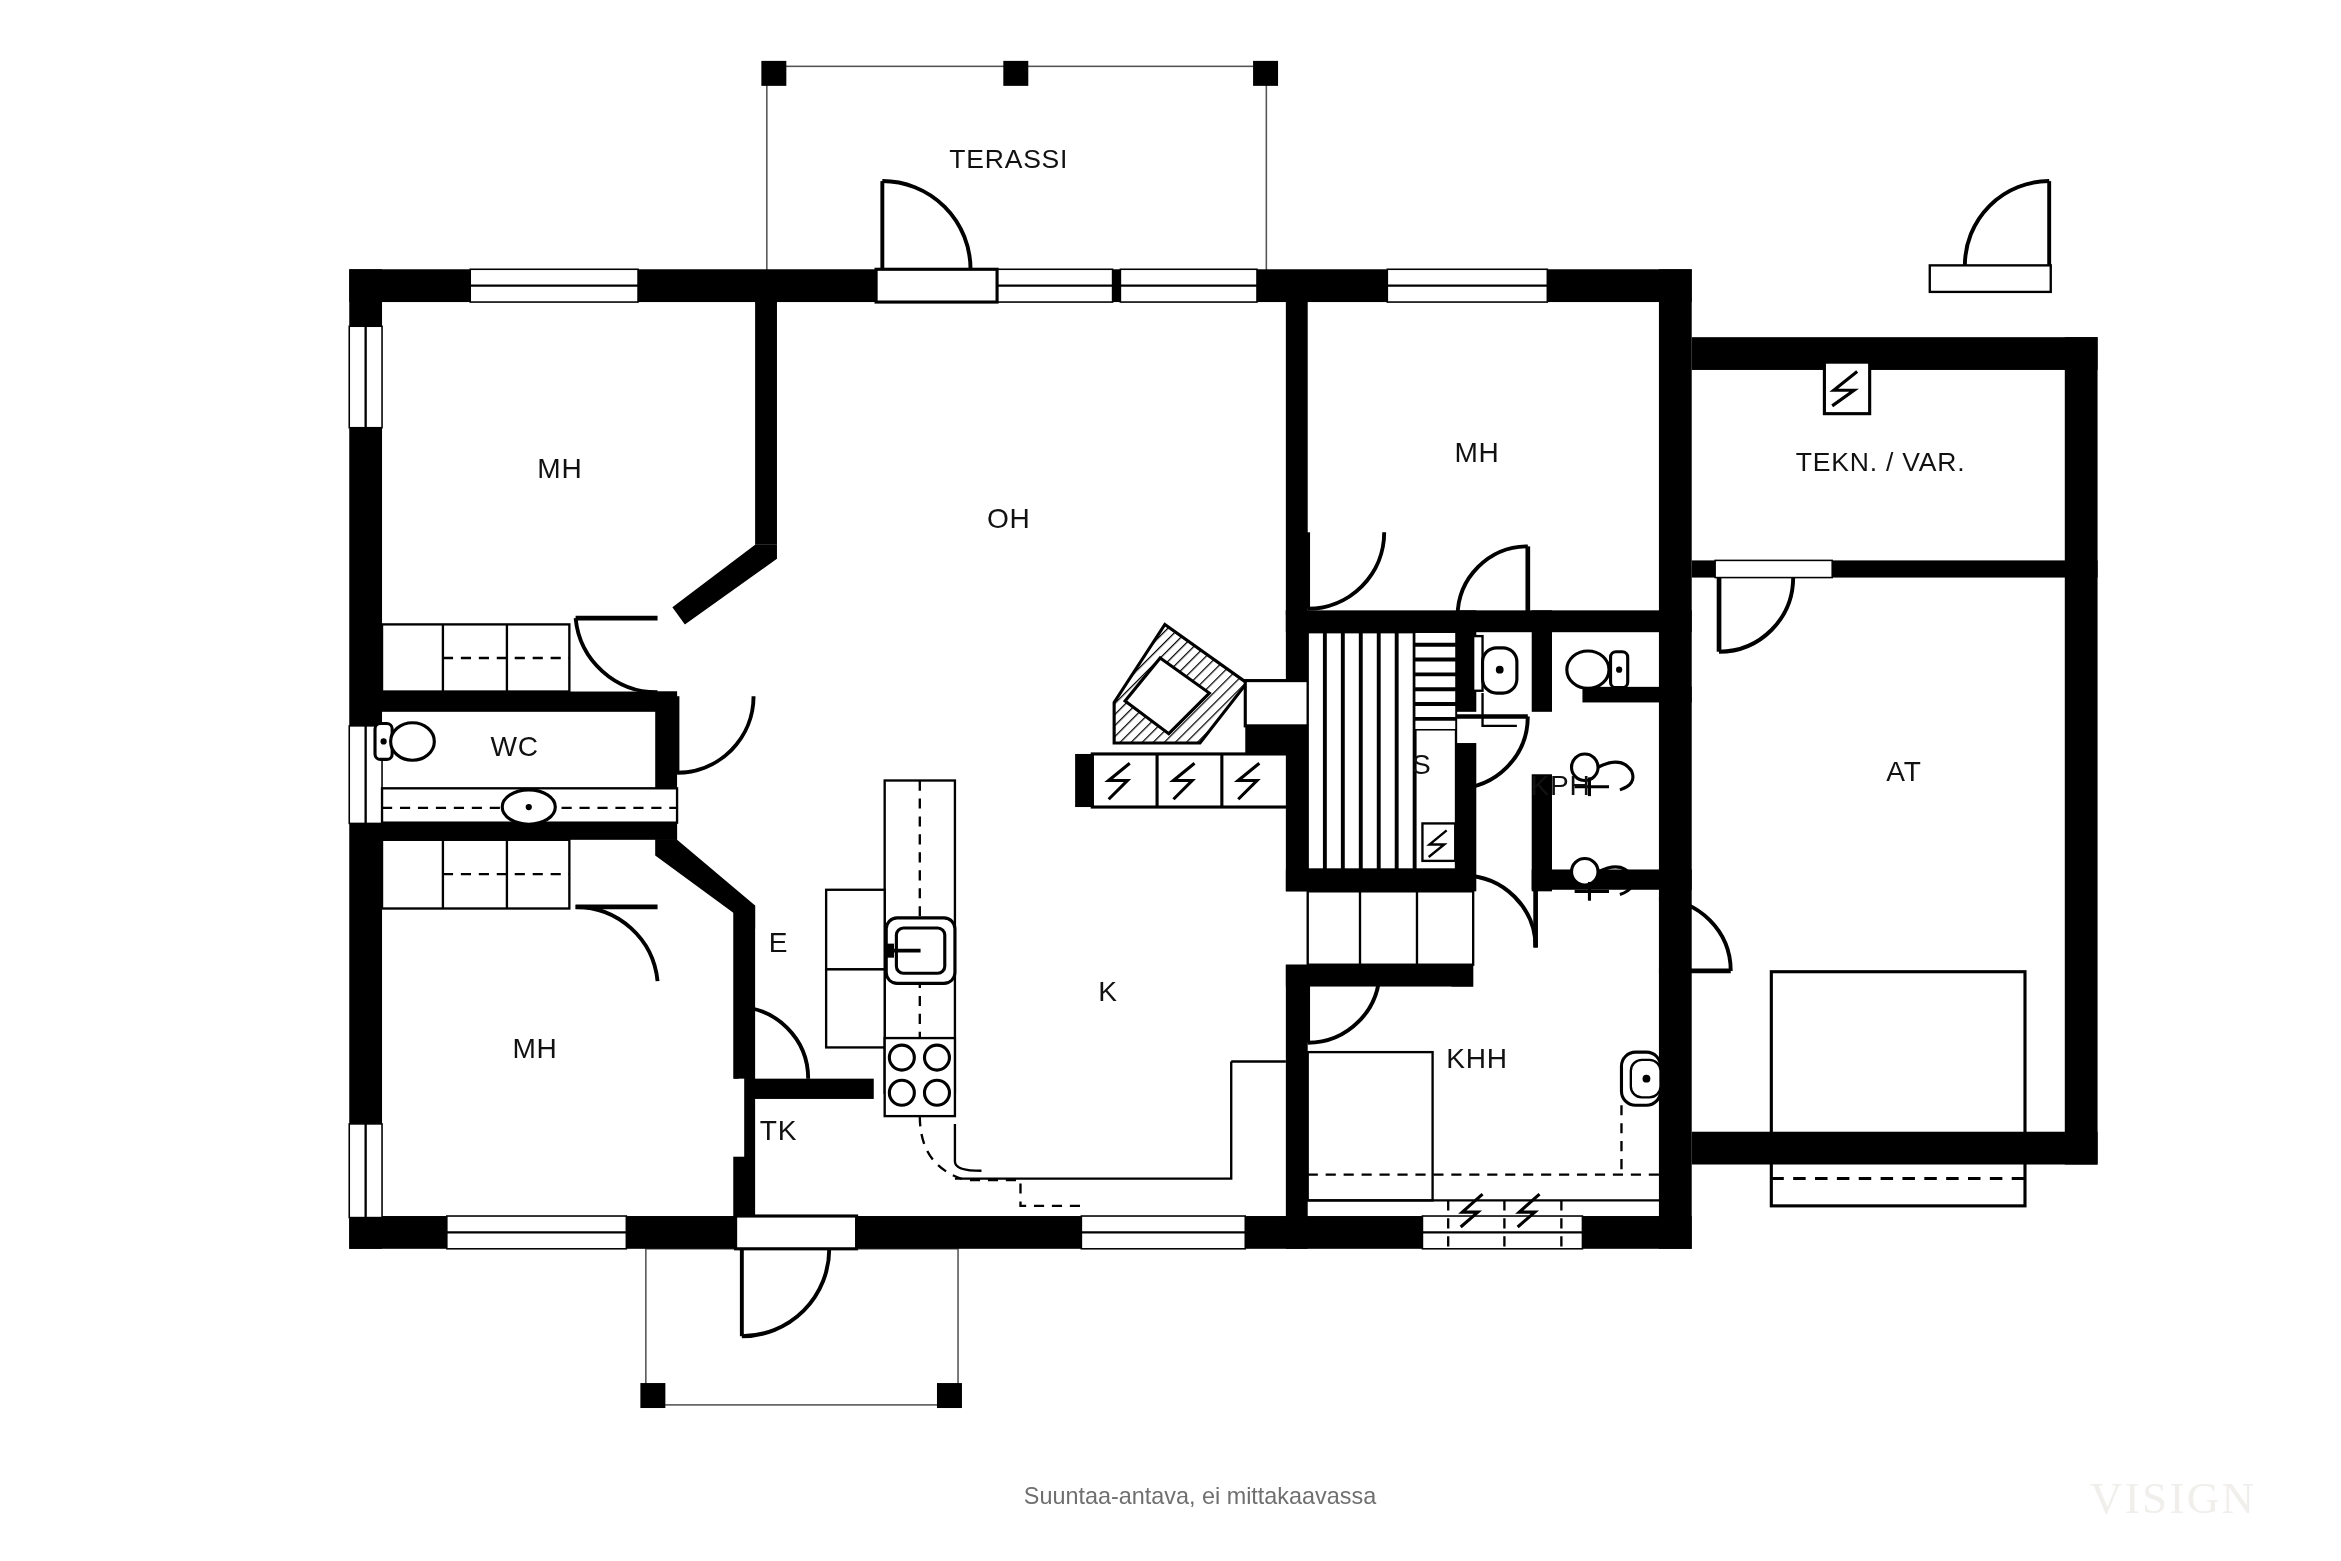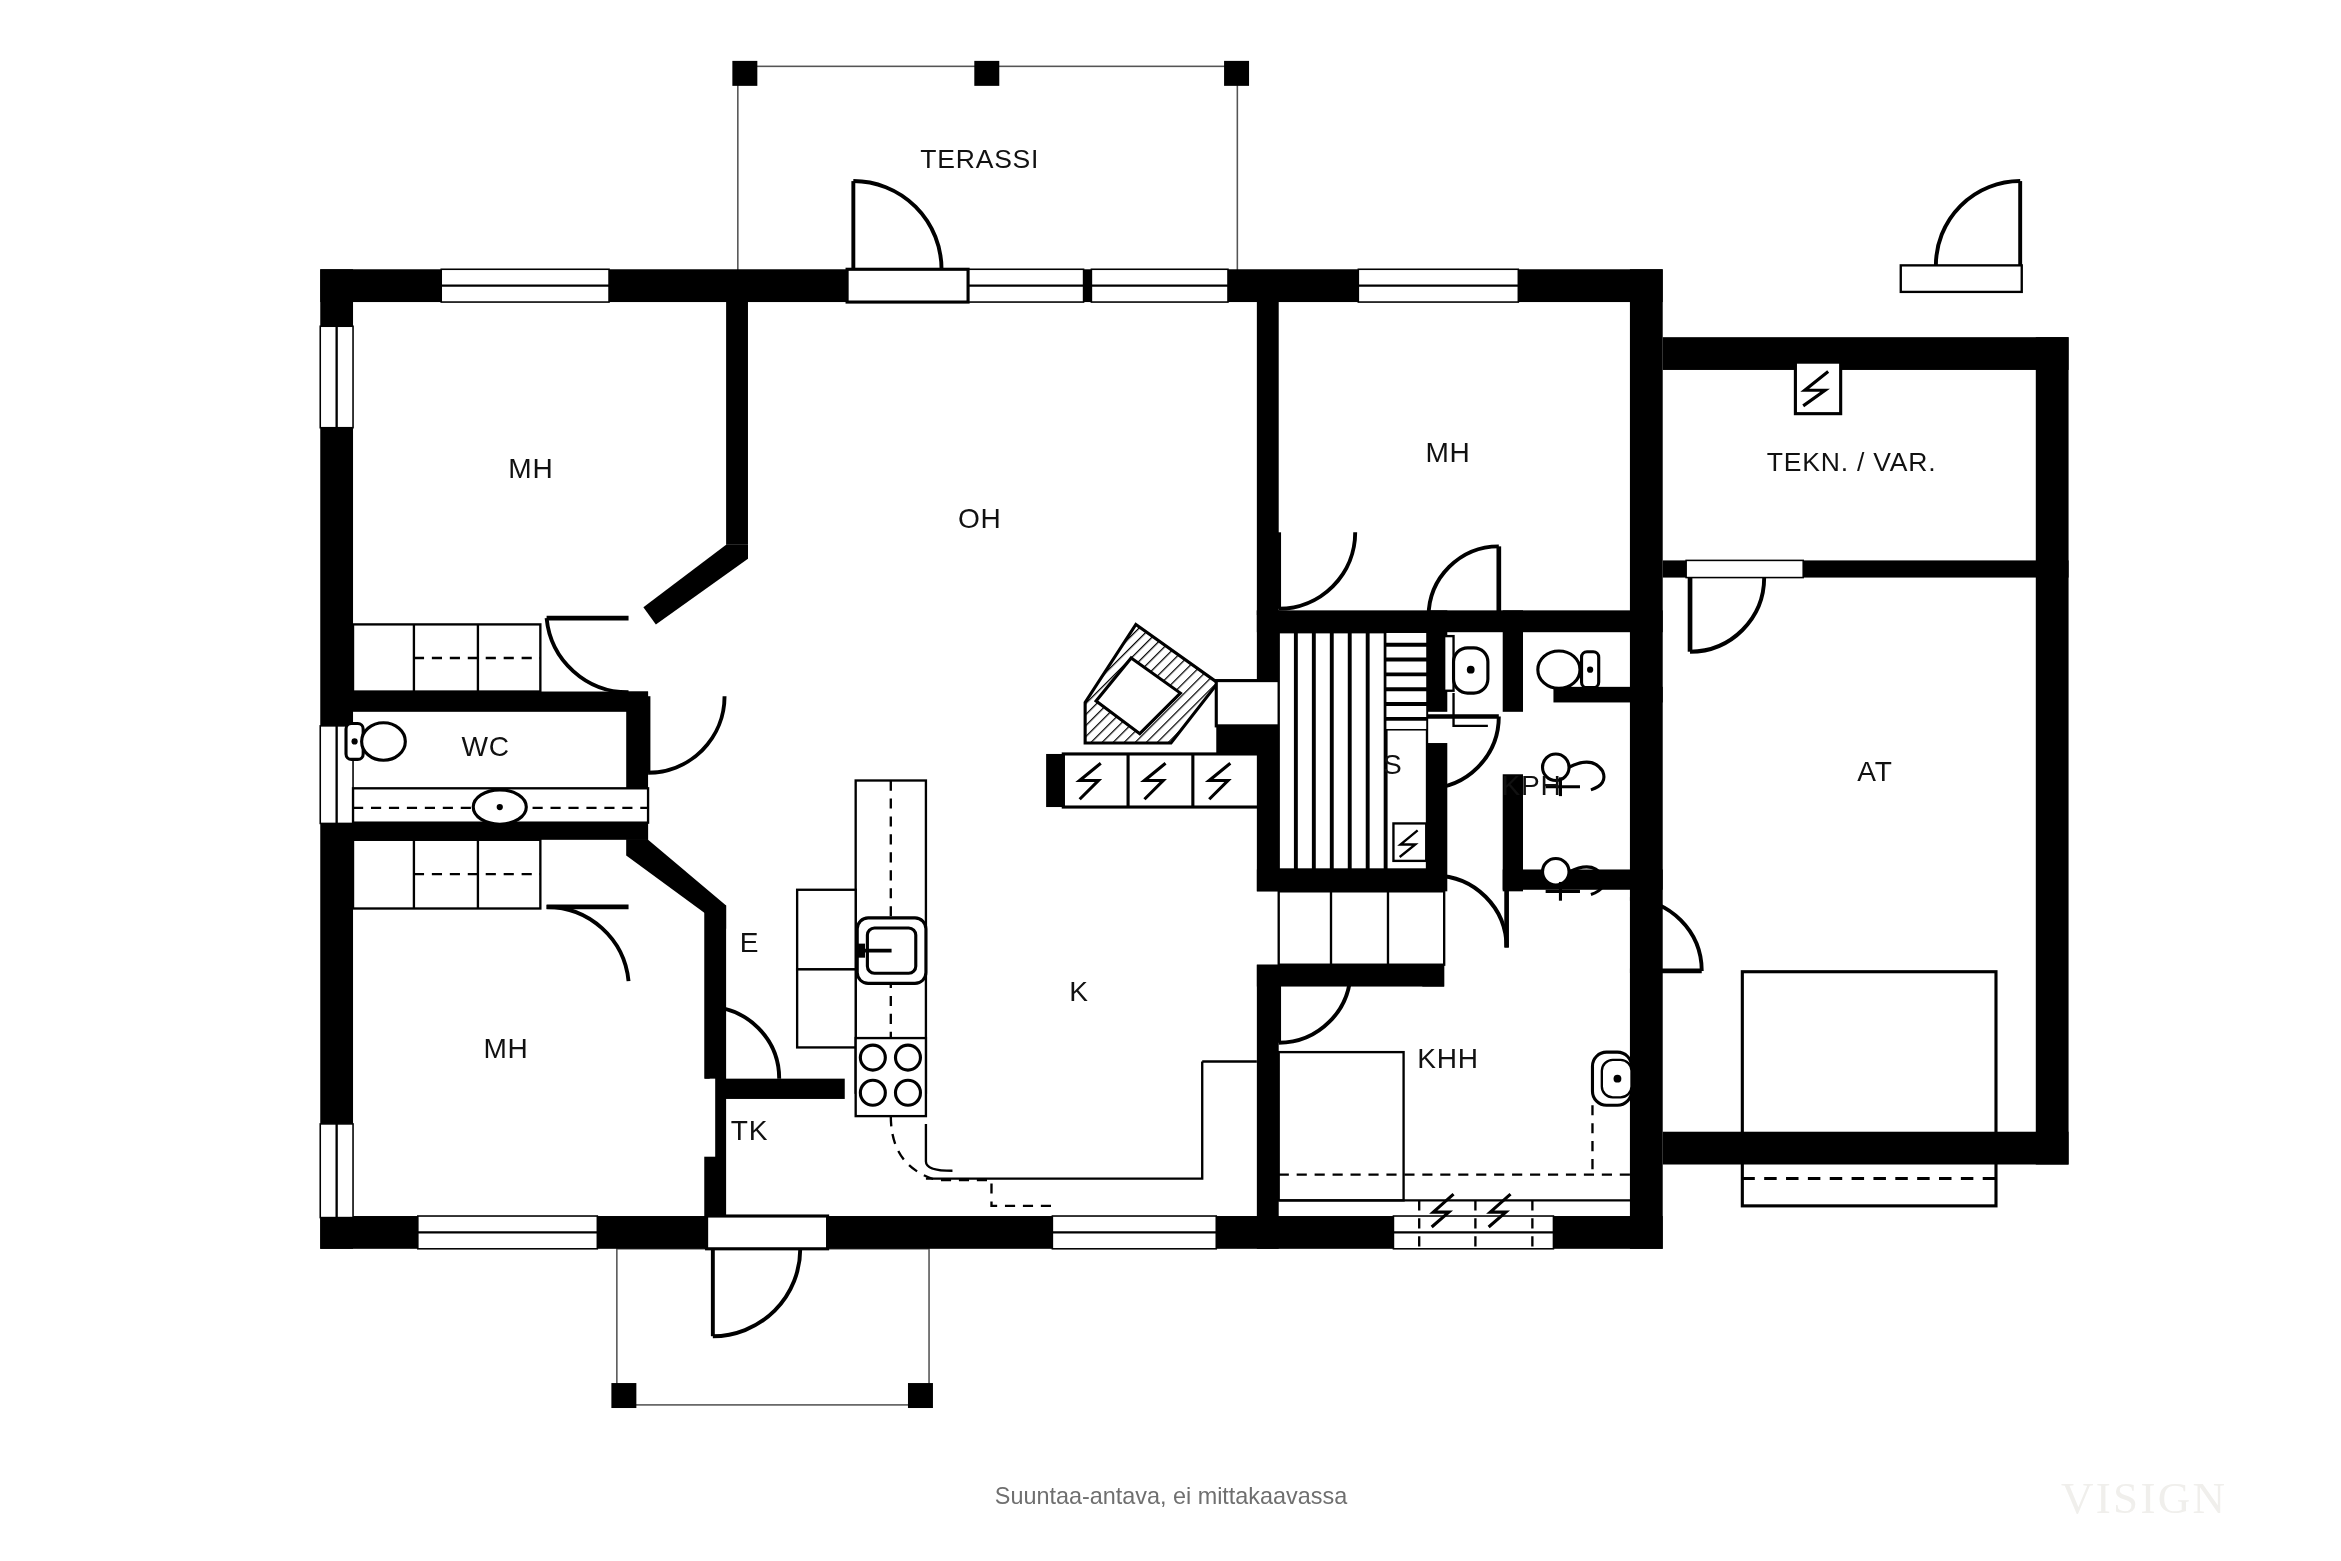--- a/index.html
+++ b/index.html
@@ -1,17 +1,17 @@
 <!DOCTYPE html>
 <html style="font-size:12.5px"><head>
 <meta charset="utf-8">
 <style>
   html,body{margin:0;padding:0;background:#ffffff;}
   body{width:2342px;height:1561px;font-family:"Liberation Sans",sans-serif;overflow:hidden;}
-  #stage{position:relative;width:2312px;height:1561px;background:#ffffff;}
+  #stage{position:relative;width:2312px;height:1561px;background:#ffffff;margin-left:29px;}
   svg#plan{position:absolute;left:0;top:0;width:2342px;height:1561px;display:block;}
   .rlabel{font-family:"Liberation Sans",sans-serif;font-size:34px;fill:#111;letter-spacing:1px;}
   .rlabel.big{font-size:36px;}
   #footer-caption{position:absolute;left:0;top:1483px;width:2342px;text-align:center;
       font-size:23.4px;color:#6f6f6f;font-family:"Liberation Sans",sans-serif;}
   #brand{position:absolute;left:82px;top:1448px;}
   #brand .word{font-size:61px;letter-spacing:10px;color:#17171a;font-family:"Liberation Sans",sans-serif;line-height:1;}
   #brand .sub{margin-top:4.7px;margin-left:37px;font-size:15px;letter-spacing:22.6px;color:#2a2a2d;}
   #watermark{position:absolute;left:2061px;top:1472px;font-family:"Liberation Serif",serif;
       font-size:45px;letter-spacing:2.3px;color:#f0efec;}

